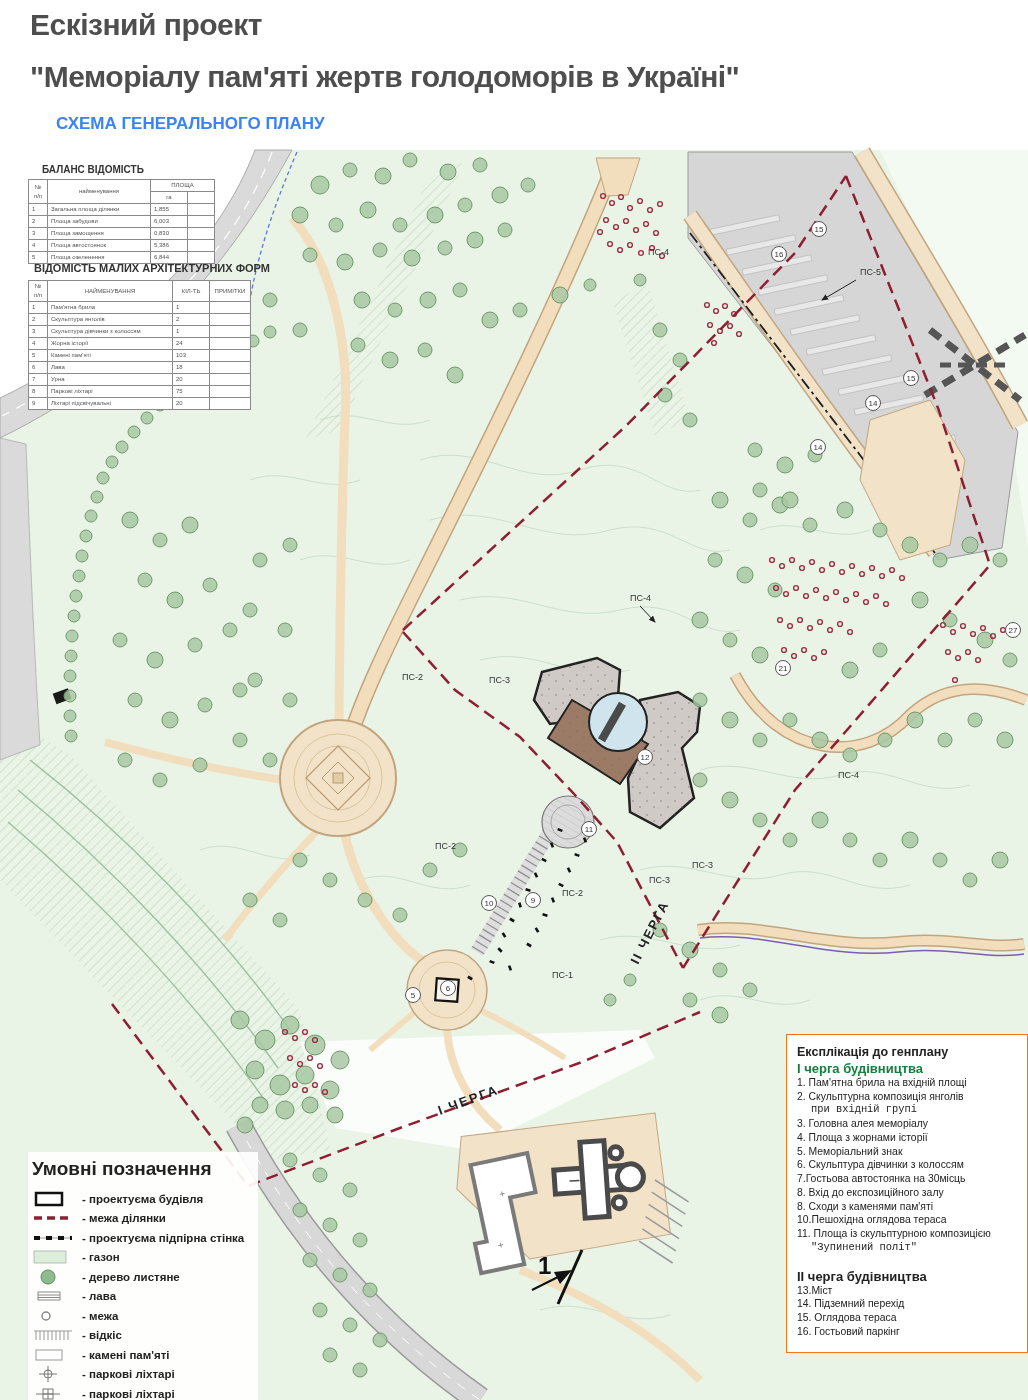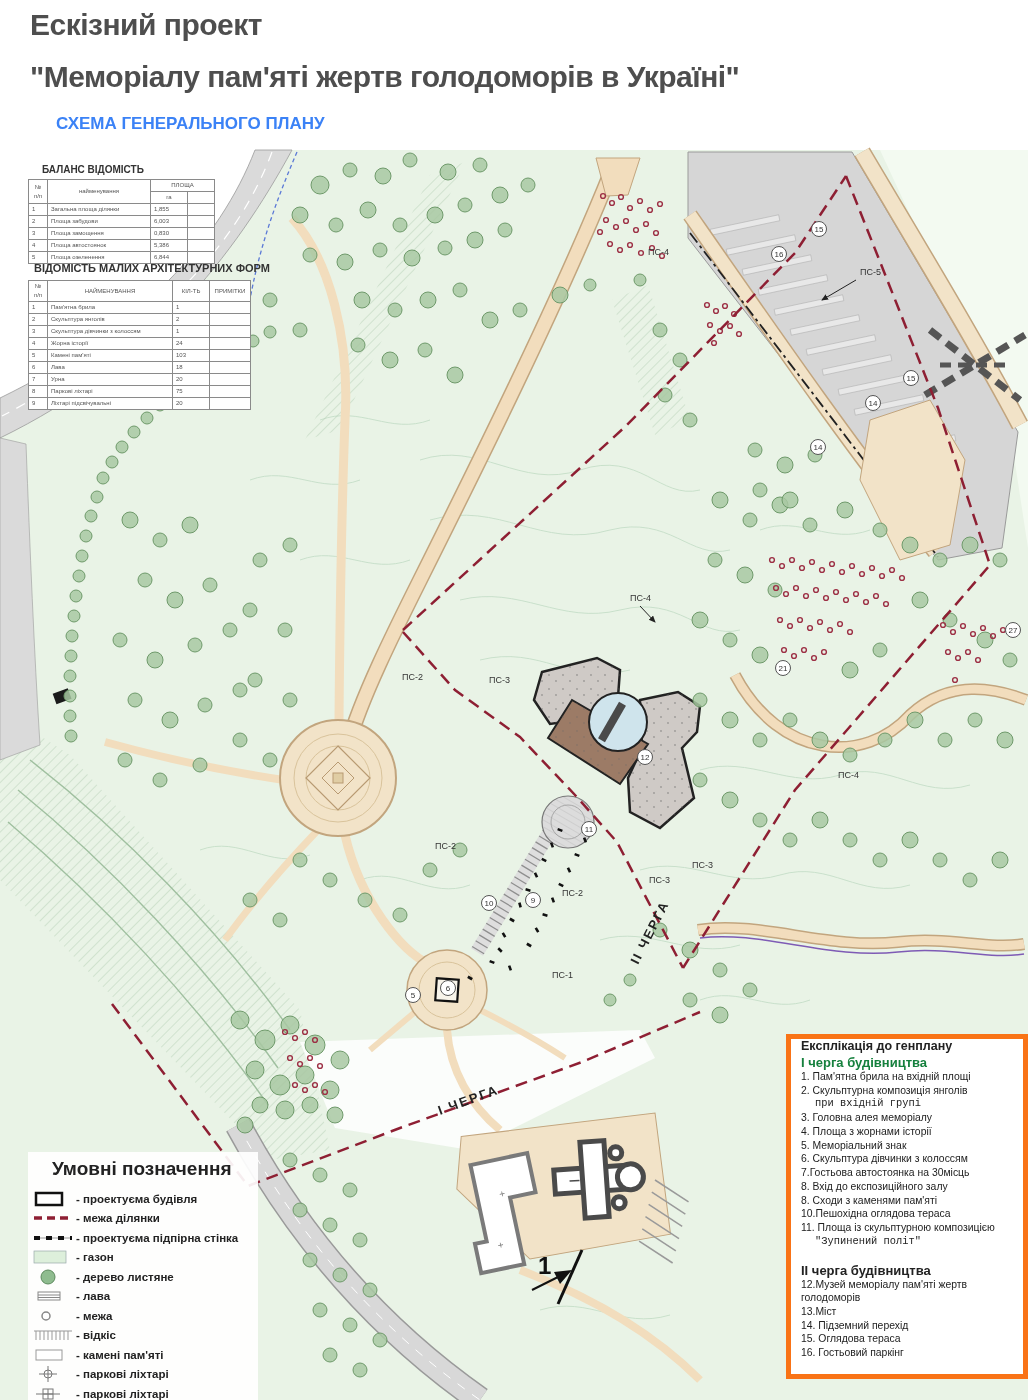--- a/index.html
+++ b/index.html
@@ -16,27 +16,27 @@
   .tbl-title2{font-size:11px;font-weight:700;color:#333;margin:0 0 6px 0;padding-left:24px;}
   table.mini{border-collapse:collapse;background:#fff;}
   table.mini td,table.mini th{border:0.5px solid #8a8a8a;font-size:6px;font-weight:400;
       color:#555;padding:1px 3px;text-align:left;line-height:1.5;}
   table.mini th{text-align:center;font-weight:400;}
   td.num,th.num{text-align:center;width:12px;}
   td.val{text-align:center;width:30px;}
   td.empty{width:20px;}
   
   #legend{left:28px;top:1152px;width:222px;z-index:6;background:rgba(255,255,255,0.92);padding:6px 4px;}
-  #legend h3{font-size:19px;font-weight:800;color:#222;margin:0 0 10px 20px;}
-  .lg-row{display:flex;align-items:center;gap:2px;margin:2.5px 0;height:17px;}
+  #legend h3{font-size:19px;font-weight:800;color:#222;margin:0 0 10px 0;}
+  .lg-row{display:flex;align-items:center;gap:8px;margin:2.5px 0;height:17px;}
   .lg-sym{width:42px;flex:0 0 42px;}
   .lg-lab{font-size:11.5px;font-weight:700;color:#222;white-space:nowrap;}
   
-  #explic{left:786px;top:1034px;width:242px;z-index:6;background:#fff;border:5px solid #f97316;
-          padding:0 8px 14px 10px;box-sizing:border-box;}
+  #explic{left:786px;top:1034px;width:242px;z-index:6;background:#fff;border:1px solid #f97316;
+          padding:10px 8px 14px 10px;box-sizing:border-box;}
   #explic .ex-title{font-size:12.5px;font-weight:800;color:#222;}
   #explic .ex-phase{font-size:13px;font-weight:700;color:#15803d;margin-top:2px;}
   #explic .ex-phase2{font-size:13px;font-weight:800;color:#222;margin-top:14px;}
   #explic .ex-item{font-size:10.4px;color:#222;line-height:1.32;}
   #explic .cont{padding-left:14px;font-family:Liberation Mono, monospace;}
   svg text{font-family:"Liberation Sans",sans-serif;}
   .ps-lab{font-size:9px;fill:#333;font-weight:400;}
   .badge-t{font-size:8px;fill:#333;text-anchor:middle;}
   .phase-t{font-size:13px;font-weight:700;fill:#222;letter-spacing:2px;}
 </style>
@@ -828,18 +828,17 @@
   <div class="ex-item">4. Площа з жорнами історії</div>
   <div class="ex-item">5. Меморіальний знак</div>
   <div class="ex-item">6. Скульптура дівчинки з колоссям</div>
   <div class="ex-item">7.Гостьова автостоянка на 30місць</div>
   <div class="ex-item">8. Вхід до експозиційного залу</div>
   <div class="ex-item">8. Сходи з каменями пам'яті</div>
   <div class="ex-item">10.Пешохідна оглядова тераса</div>
   <div class="ex-item">11. Площа із скульптурною композицією</div>
   <div class="ex-item cont">"Зупинений політ"</div>
   <div class="ex-phase2">ІІ черга будівництва</div>
-  <div class="ex-item">12.Музей меморіалу пам'яті жертв  голодоморів</div>
   <div class="ex-item">13.Міст</div>
   <div class="ex-item">14. Підземний перехід</div>
   <div class="ex-item">15. Оглядова тераса</div>
   <div class="ex-item">16.  Гостьовий паркінг</div>
 </div>
 
 </body></html>

